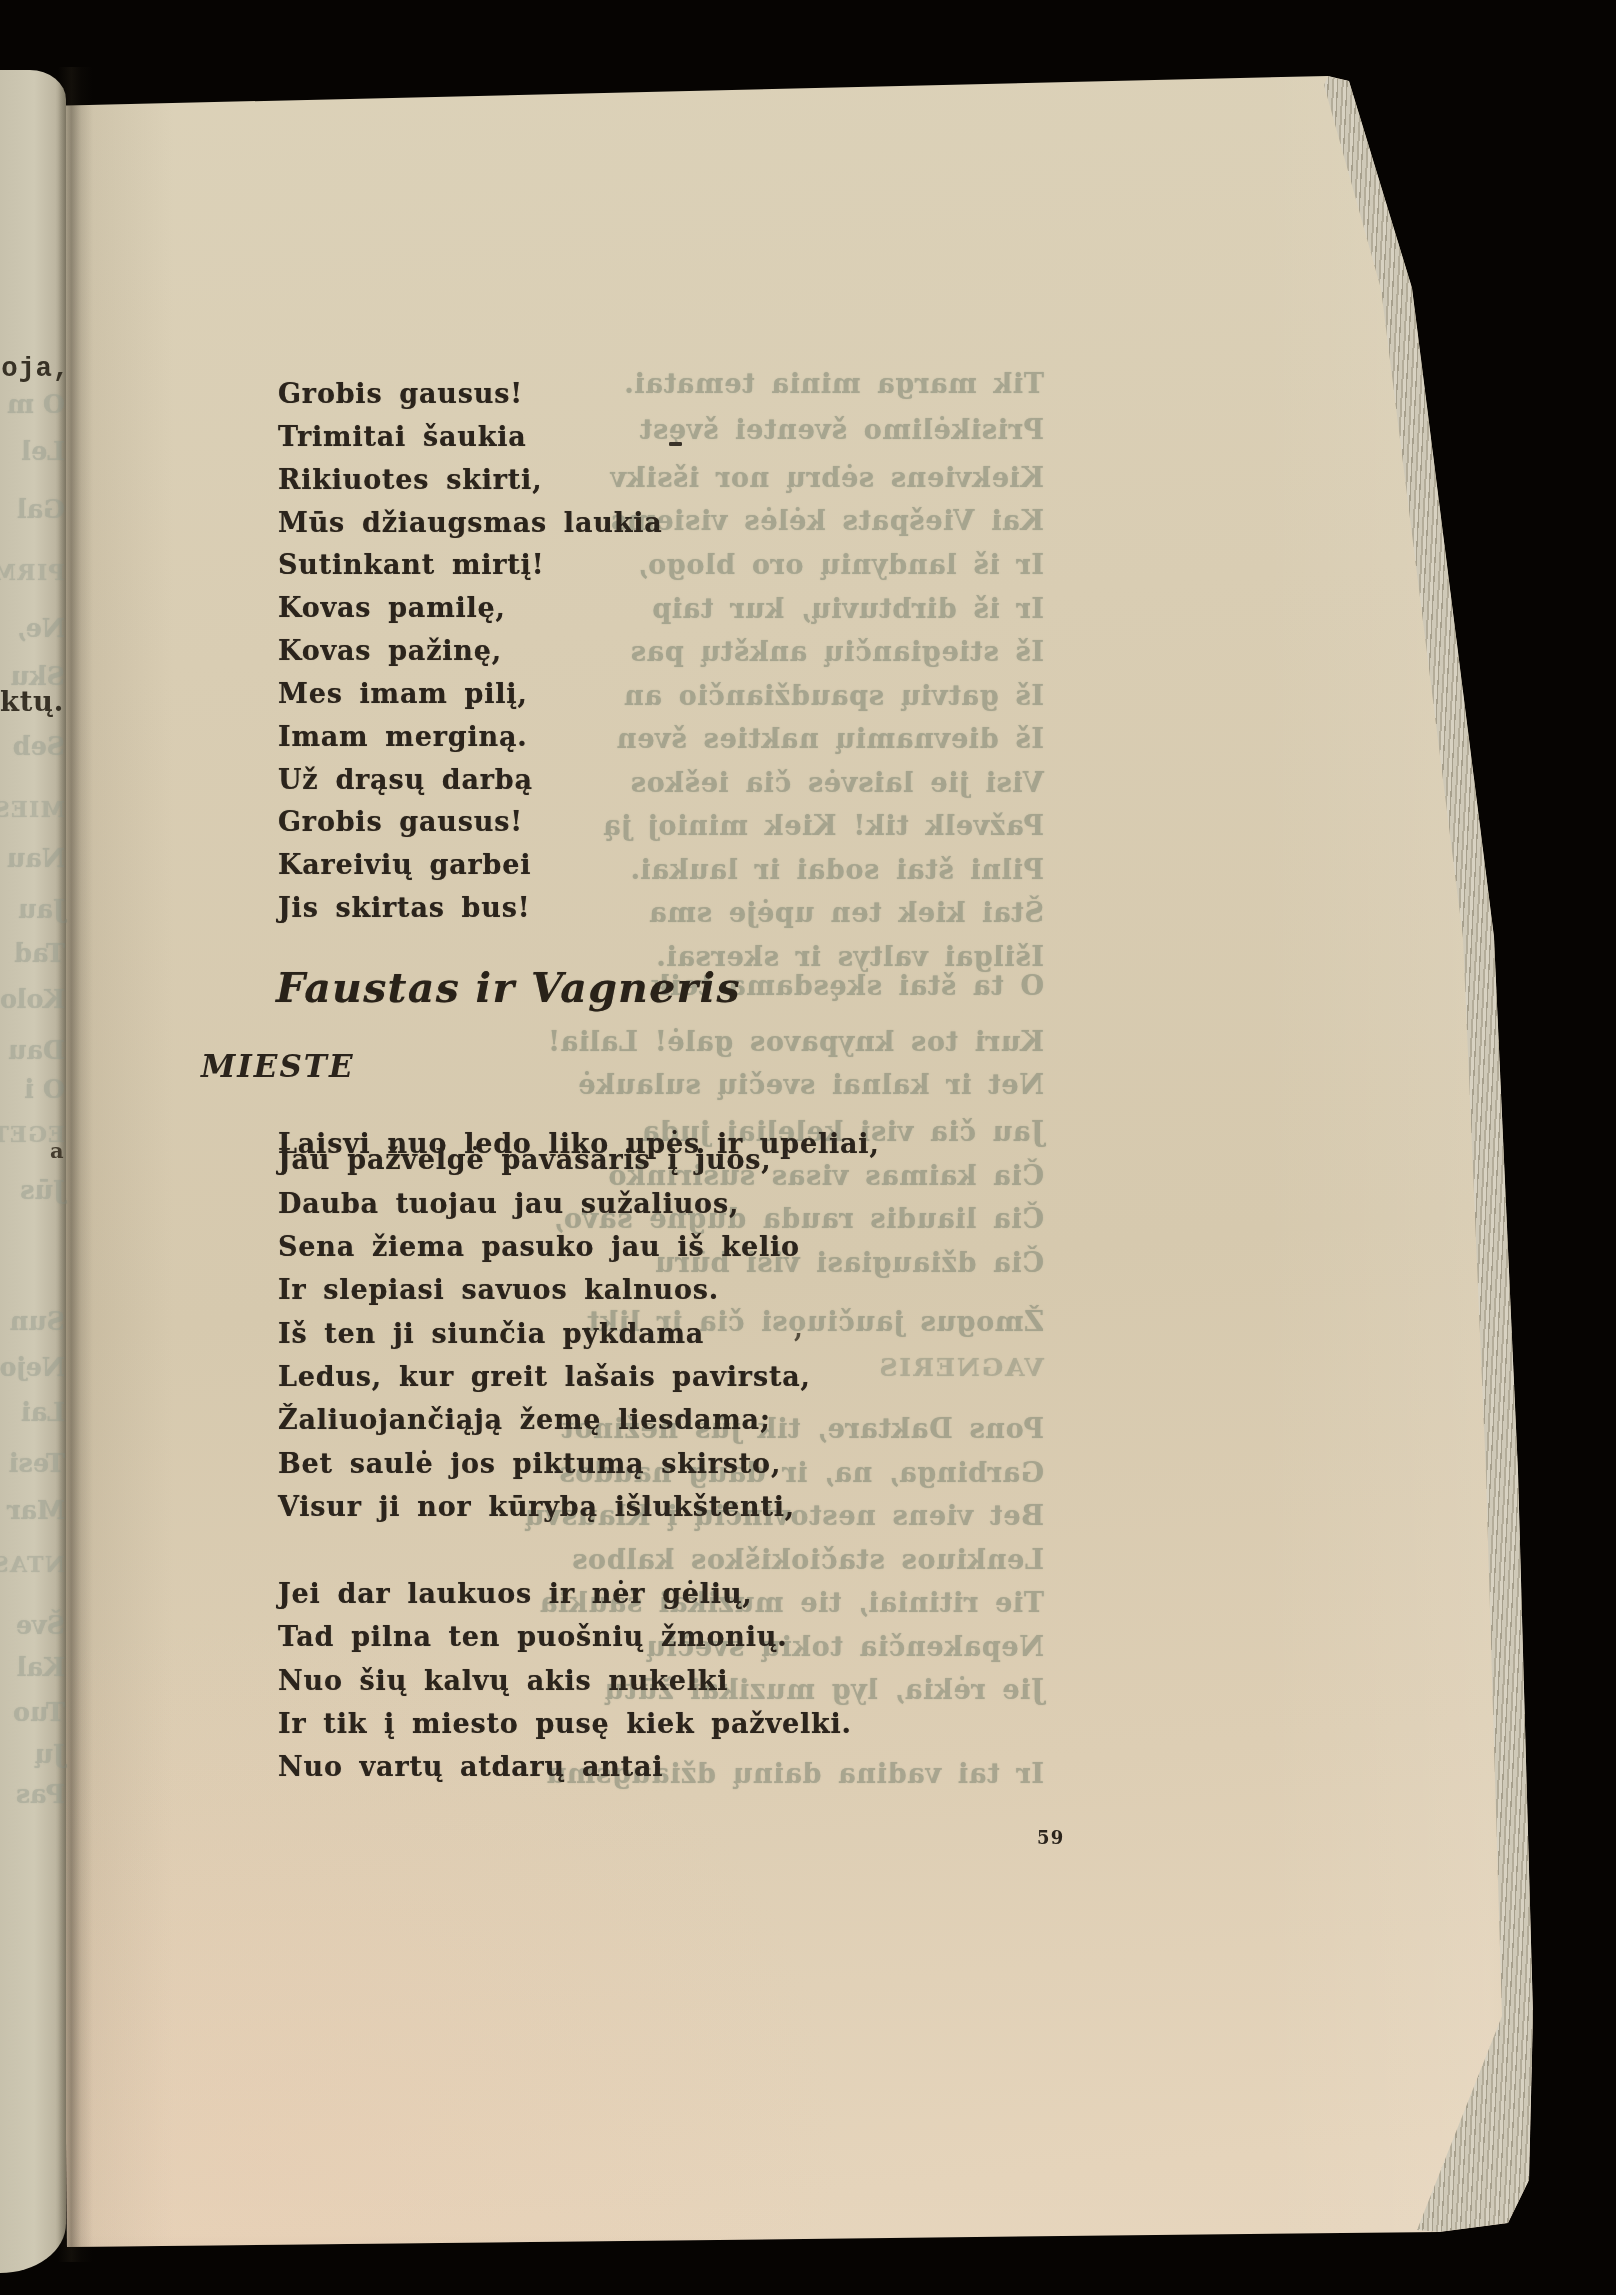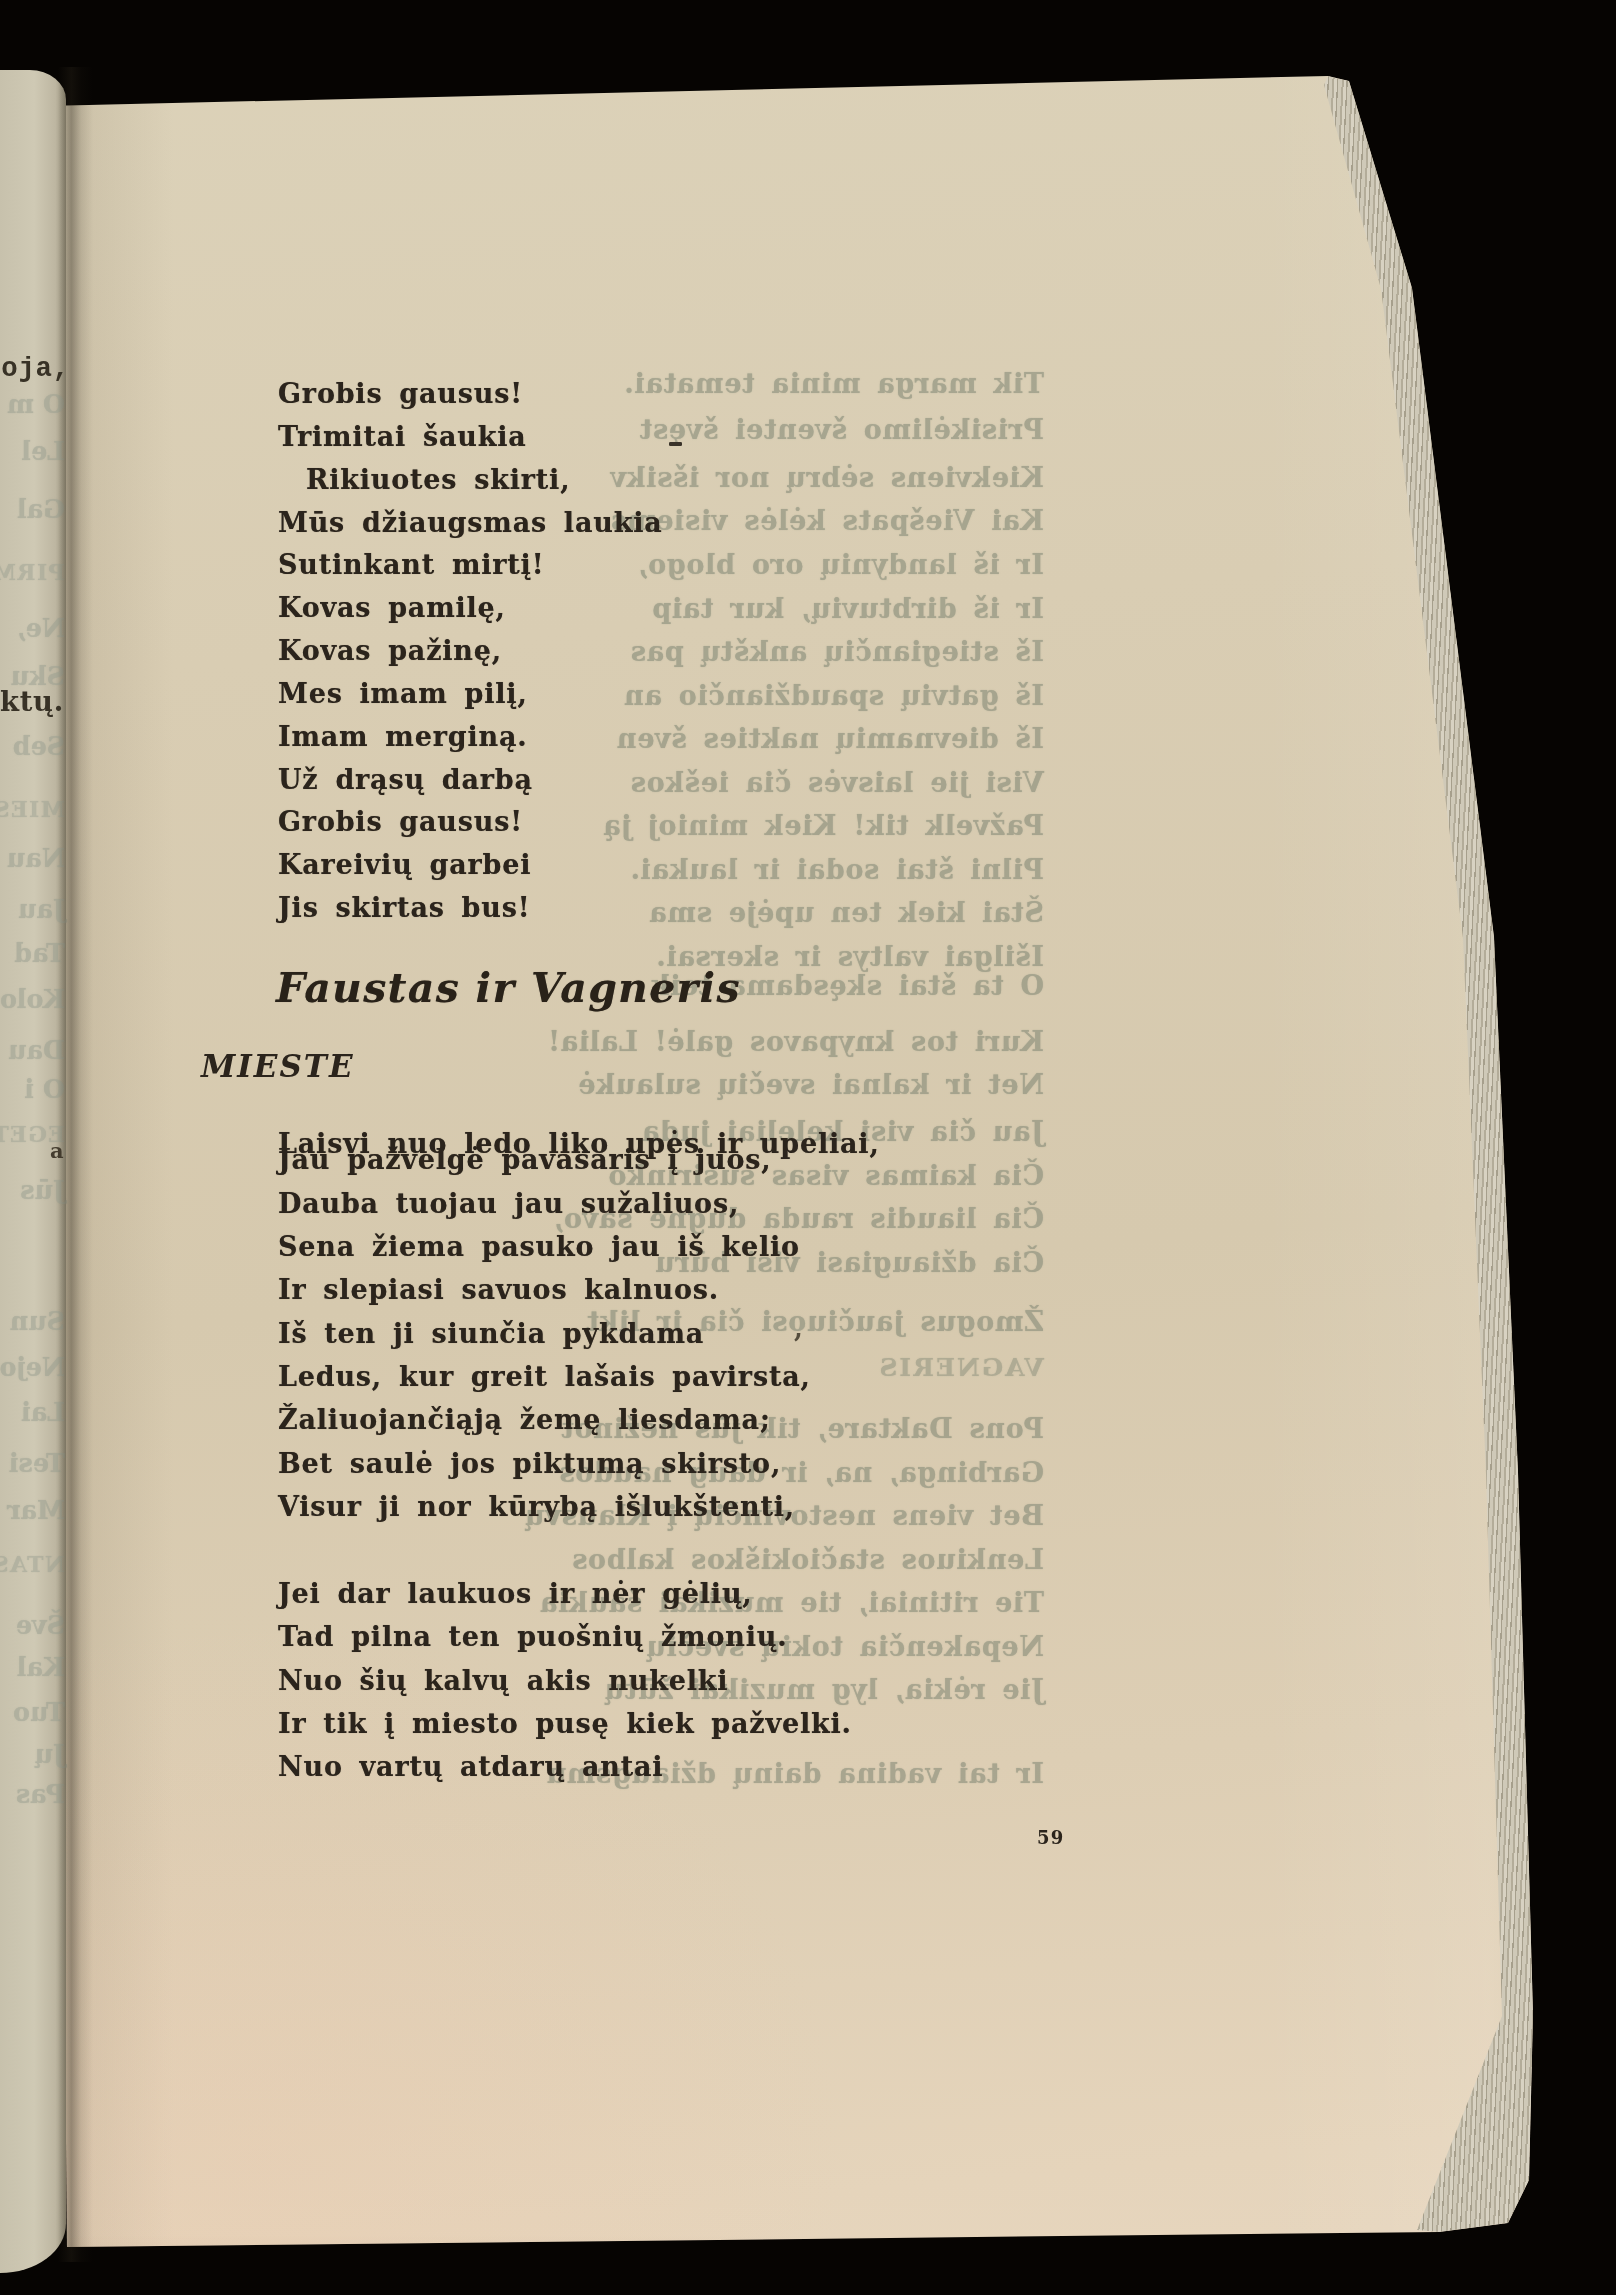--- a/index.html
+++ b/index.html
@@ -112,21 +112,21 @@
       <div class="bleedline" style="top: 1546px;">Lenkiuos stačiokiškos kalbos</div>
       <div class="bleedline" style="top: 1589px;">Tie ritiniai, tie muzikai šaukia</div>
       <div class="bleedline" style="top: 1633px;">Nepakenčia tokių svečių</div>
       <div class="bleedline" style="top: 1676px;">Jie rėkia, lyg muzikai žūtų</div>
       <div class="bleedline" style="top: 1760px;">Ir tai vadina dainų džiaugsmu</div>
     </div>
 
   <div class="abs">
       <div class="bodyline" style="top: 380px;">Grobis gausus!</div>
       <div class="bodyline" style="top: 423px;">Trimitai šaukia</div>
-      <div class="bodyline" style="top: 466px; margin-left: 28px;">Rikiuotes skirti,</div>
+      <div class="bodyline" style="top: 466px;">Rikiuotes skirti,</div>
       <div class="bodyline" style="top: 509px;">Mūs džiaugsmas laukia</div>
       <div class="bodyline" style="top: 551px;">Sutinkant mirtį!</div>
       <div class="bodyline" style="top: 594px;">Kovas pamilę,</div>
       <div class="bodyline" style="top: 637px;">Kovas pažinę,</div>
       <div class="bodyline" style="top: 680px;">Mes imam pilį,</div>
       <div class="bodyline" style="top: 723px;">Imam merginą.</div>
       <div class="bodyline" style="top: 766px;">Už drąsų darbą</div>
       <div class="bodyline" style="top: 808px;">Grobis gausus!</div>
       <div class="bodyline" style="top: 851px;">Kareivių garbei</div>
       <div class="bodyline" style="top: 894px;">Jis skirtas bus!</div>

